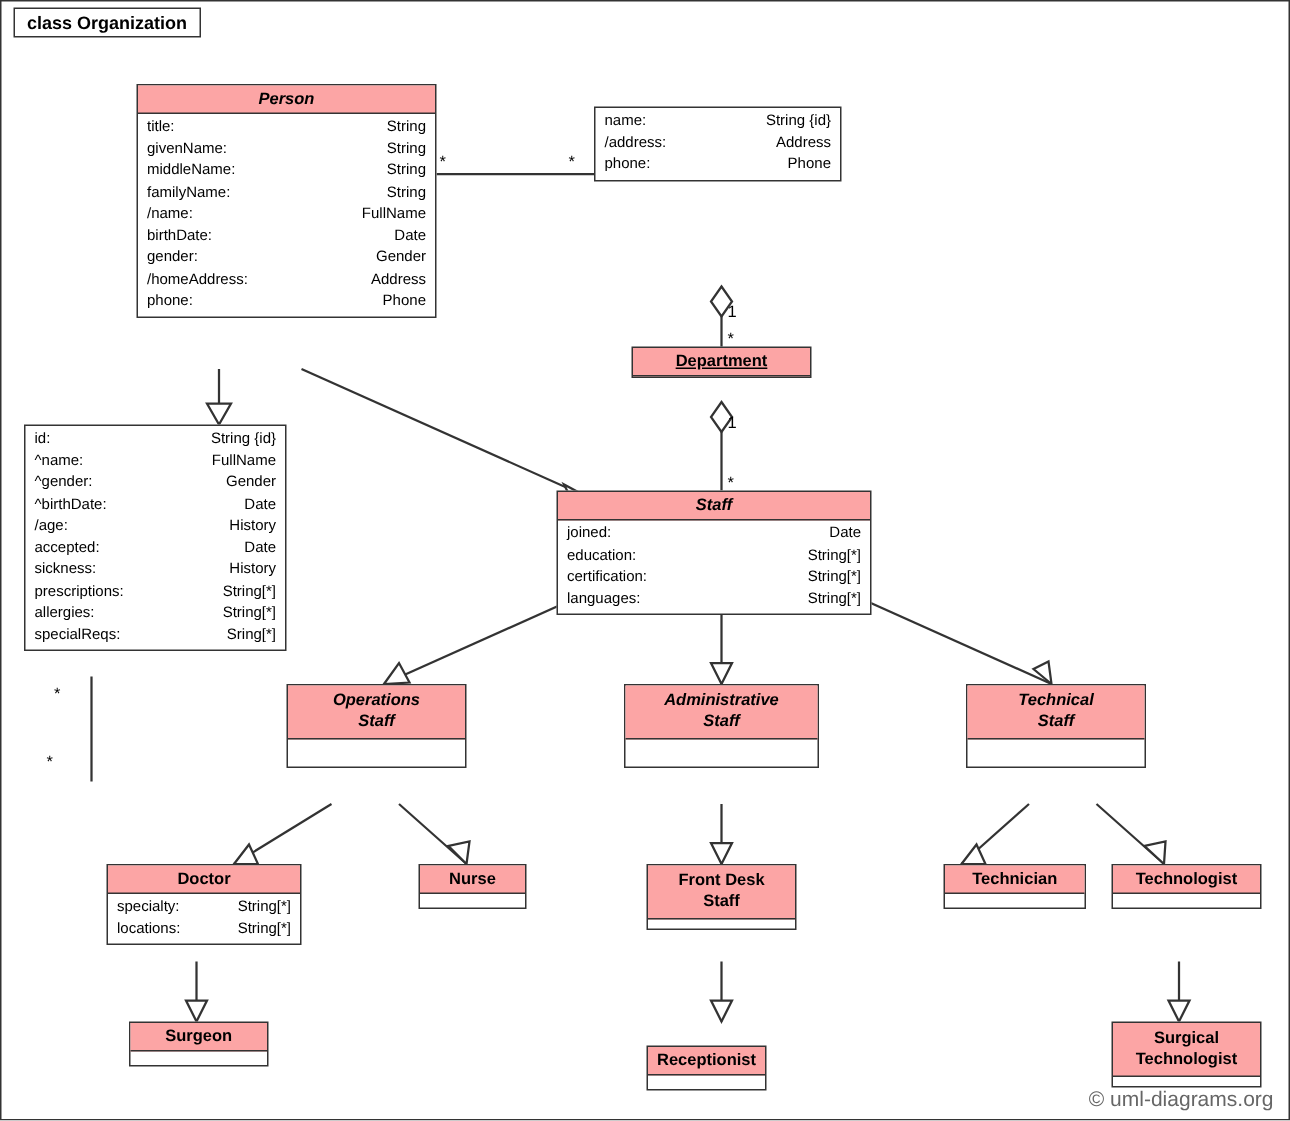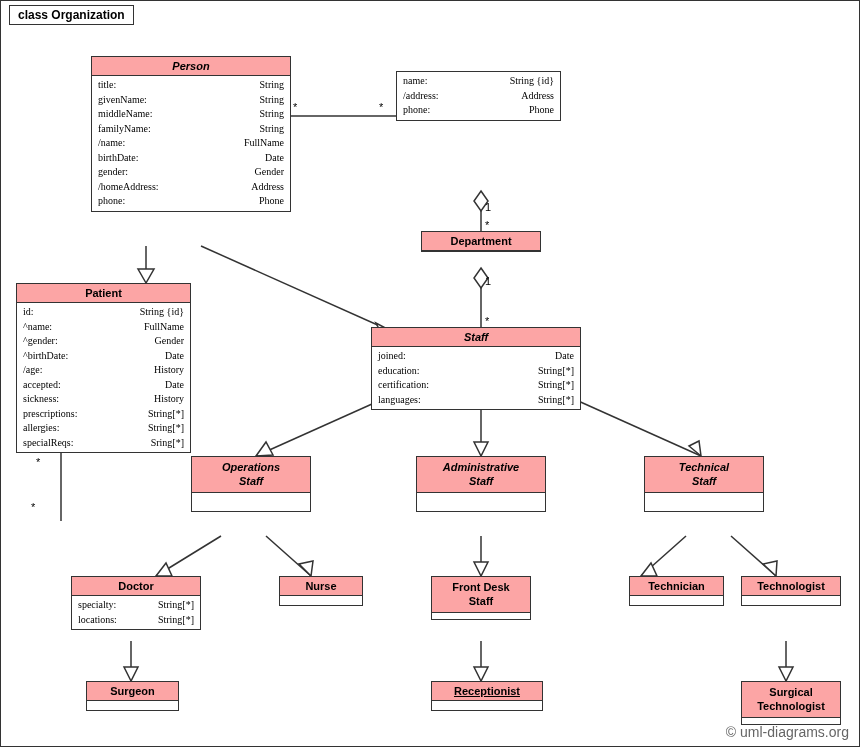--- a/index.html
+++ b/index.html
@@ -48,21 +48,20 @@
     .uml-box .box-attrs {
       padding: 2px 6px;
       text-align: left;
       font-size: 10px;
       line-height: 1.45;
     }
     .attr-row {
       display: flex;
       justify-content: space-between;
       gap: 8px;
-      font-family: Liberation Serif, serif;
     }
     .attr-name { white-space: nowrap; }
     .attr-type { white-space: nowrap; }
 
     svg.lines {
       position: absolute;
       top: 0; left: 0;
       width: 860px;
       height: 747px;
       pointer-events: none;
@@ -197,21 +196,20 @@
           <span class="attr-type">Address</span>
         </div>
       <div class="attr-row">
           <span class="attr-name">phone:</span>
           <span class="attr-type">Phone</span>
         </div>
     </div>
   </div>
 
   <div class="uml-box" style="left:15px; top:282px; width:175px;">
-    <div class="box-title">Patient</div>
     <div class="box-attrs">
       <div class="attr-row">
           <span class="attr-name">id:</span>
           <span class="attr-type">String {id}</span>
         </div>
       <div class="attr-row">
           <span class="attr-name">^name:</span>
           <span class="attr-type">FullName</span>
         </div>
       <div class="attr-row">
@@ -242,21 +240,21 @@
           <span class="attr-name">allergies:</span>
           <span class="attr-type">String[*]</span>
         </div>
       <div class="attr-row">
           <span class="attr-name">specialReqs:</span>
           <span class="attr-type">Sring[*]</span>
         </div>
     </div>
   </div>
 
-  <div class="uml-box" style="left:420px; top:230px; width:120px;">
+  <div class="uml-box" style="left:420px; top:230px; width:120px;text-decoration:underline;">
     <div class="box-title">Department</div>
   </div>
 
   <div class="uml-box" style="left:370px; top:326px; width:210px;">
     <div class="box-title italic">Staff</div>
     <div class="box-attrs">
       <div class="attr-row">
           <span class="attr-name">joined:</span>
           <span class="attr-type">Date</span>
         </div>
@@ -294,41 +292,41 @@
           <span class="attr-name">specialty:</span>
           <span class="attr-type">String[*]</span>
         </div>
       <div class="attr-row">
           <span class="attr-name">locations:</span>
           <span class="attr-type">String[*]</span>
         </div>
     </div>
   </div>
 
-  <div class="uml-box" style="left:278px; top:575px; width:84px; min-height:30px;">
+  <div class="uml-box" style="left:278px; top:575px; width:72px; min-height:30px;">
     <div class="box-title">Nurse</div>
   </div>
 
   <div class="uml-box" style="left:430px; top:575px; width:100px; min-height:44px;">
     <div class="box-title" style="line-height:1.3;">Front Desk<br>Staff</div>
   </div>
 
   <div class="uml-box" style="left:628px; top:575px; width:95px; min-height:30px;">
     <div class="box-title">Technician</div>
   </div>
 
   <div class="uml-box" style="left:740px; top:575px; width:100px; min-height:30px;">
     <div class="box-title">Technologist</div>
   </div>
 
   <div class="uml-box" style="left:85px; top:680px; width:93px; min-height:30px;">
     <div class="box-title">Surgeon</div>
   </div>
 
-  <div class="uml-box" style="left:430px; top:680px; width:112px; min-height:30px;text-decoration:underline;">
+  <div class="uml-box" style="left:430px; top:696px; width:80px; min-height:30px;">
     <div class="box-title">Receptionist</div>
   </div>
 
   <div class="uml-box" style="left:740px; top:680px; width:100px; min-height:44px;">
     <div class="box-title" style="line-height:1.3;">Surgical<br>Technologist</div>
   </div>
 
   <div class="copyright">© uml-diagrams.org</div>
 </div>
 

